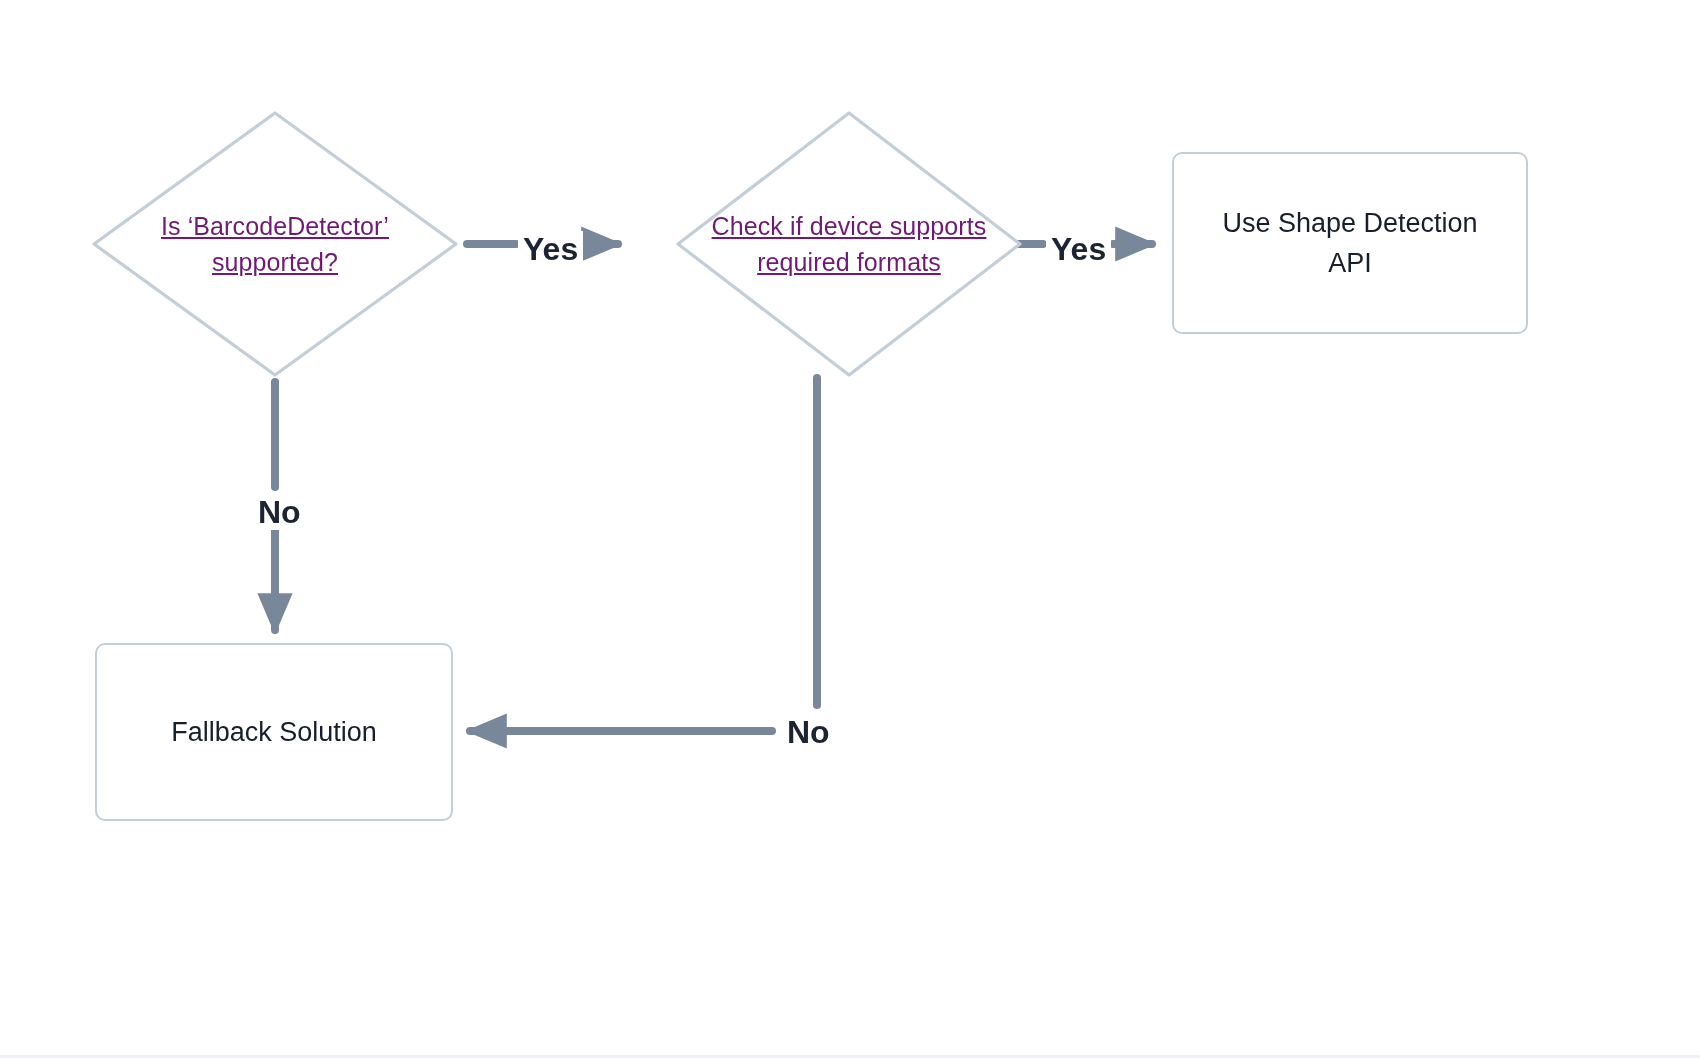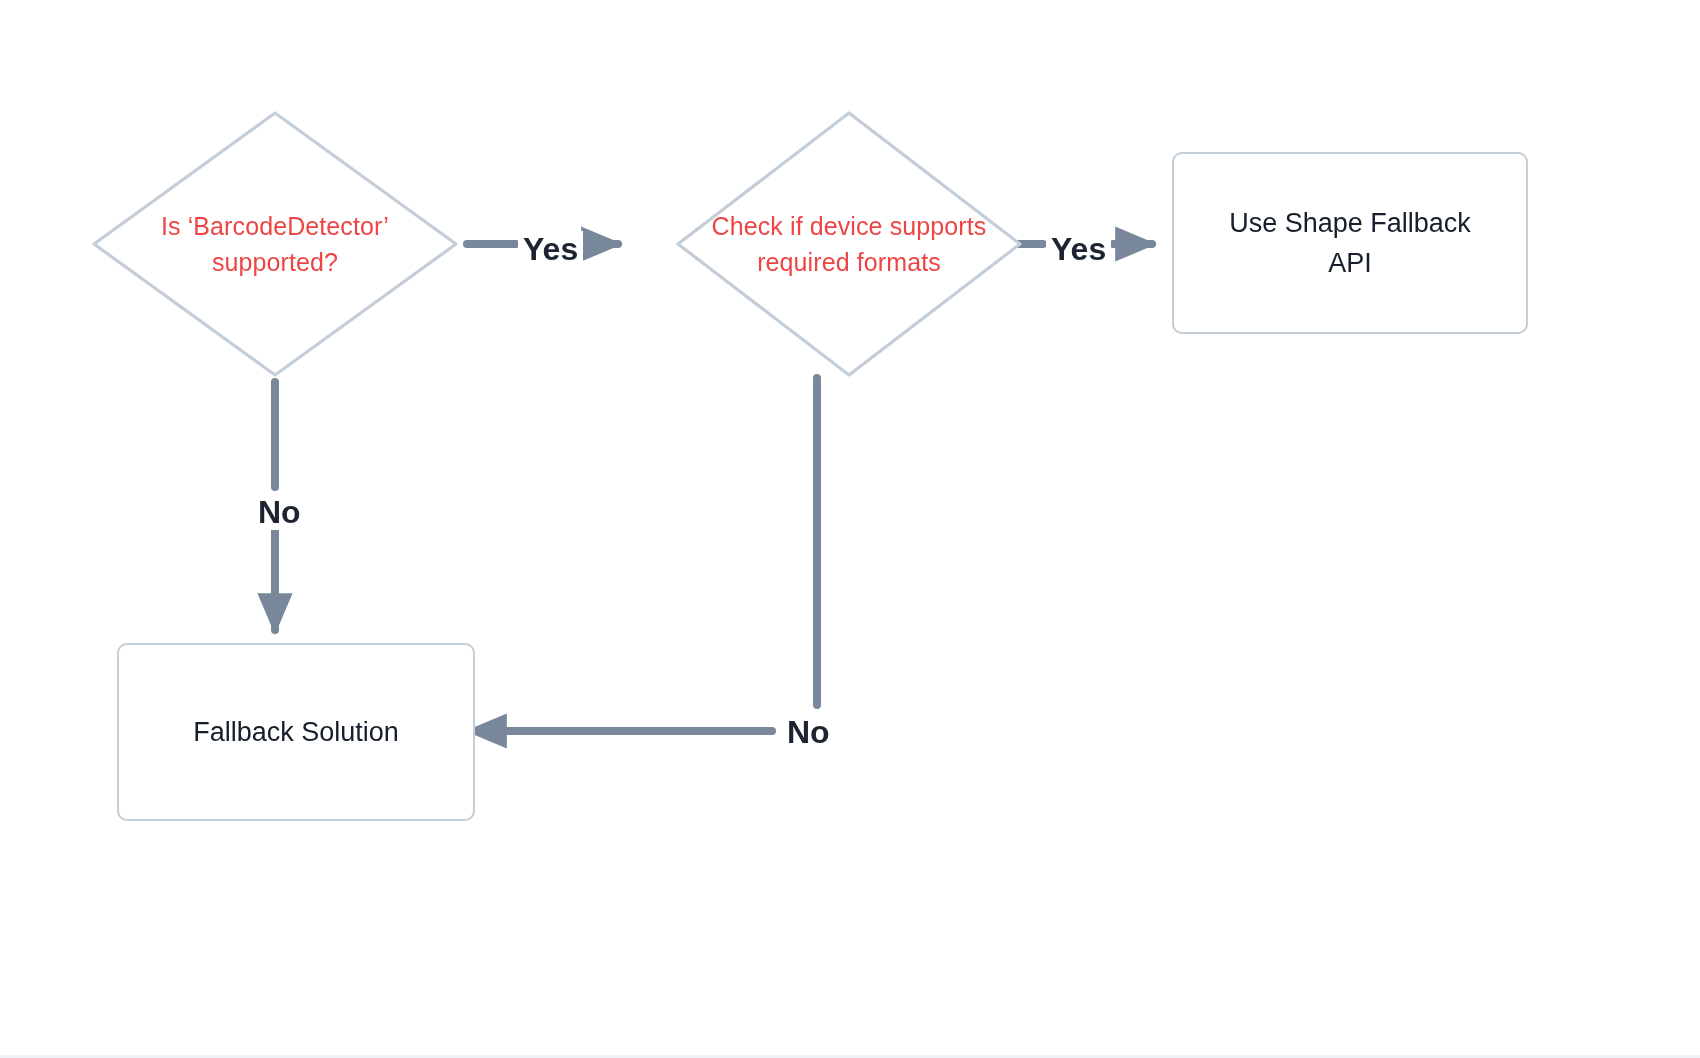--- a/index.html
+++ b/index.html
@@ -41,26 +41,27 @@
   }
   .diamond .diamond-shape {
     position: absolute;
     left: 0; top: 0;
     width: 100%; height: 100%;
   }
   .diamond .node-label {
     position: relative;
     z-index: 2;
     text-align: center;
-    color: #ef4444;
+    color: #701a75;
     font-size: 25px;
     line-height: 1.45;
     letter-spacing: 0.1px;
     white-space: pre-line;
     padding: 0 6px;
+    text-decoration: underline;
   }
 
   .rectbox {
     border: 2px solid #c3ced8;
     border-radius: 10px;
     background: #ffffff;
     display: flex;
     align-items: center;
     justify-content: center;
   }
@@ -138,25 +139,25 @@
 
   <div class="node diamond" style="left:674px; top:109px; width:350px; height:270px;">
     <svg class="diamond-shape" viewBox="0 0 350 270" preserveAspectRatio="none" xmlns="http://www.w3.org/2000/svg">
       <polygon points="175,4 346,135 175,266 4,135" fill="#ffffff" stroke="#c3ced8" stroke-width="3.2" stroke-linejoin="round"></polygon>
     </svg>
     <div class="node-label">Check if device supports
 required formats</div>
   </div>
 
   <div class="node rectbox" style="left:1172px; top:152px; width:356px; height:182px;">
-    <div class="node-label">Use Shape Fallback
+    <div class="node-label">Use Shape Detection
 API</div>
   </div>
 
-  <div class="node rectbox" style="left:95px; top:643px; width:358px; height:178px;margin-left:22px;">
+  <div class="node rectbox" style="left:95px; top:643px; width:358px; height:178px;">
     <div class="node-label">Fallback Solution</div>
   </div>
 
   <div class="edge-label" style="left:518px; top:231px;">Yes</div>
 
   <div class="edge-label" style="left:1046px; top:231px;">Yes</div>
 
   <div class="edge-label" style="left:253px; top:494px;">No</div>
 
   <div class="edge-label" style="left:782px; top:714px;">No</div>

